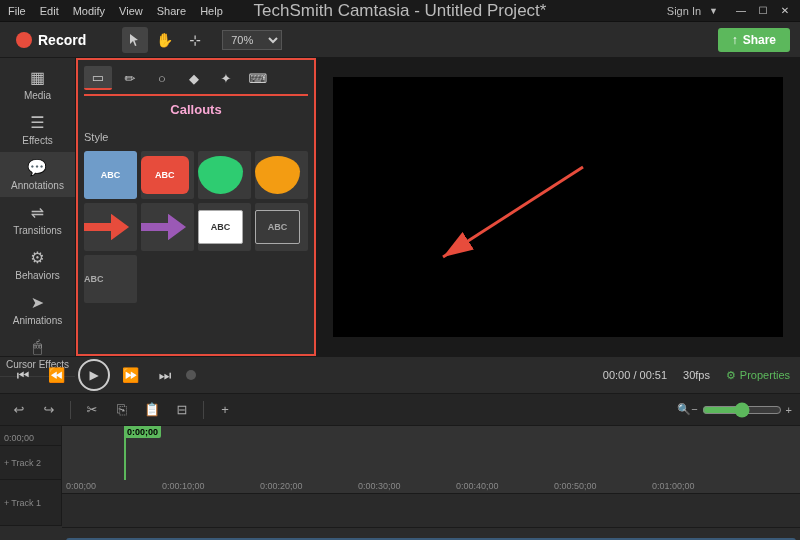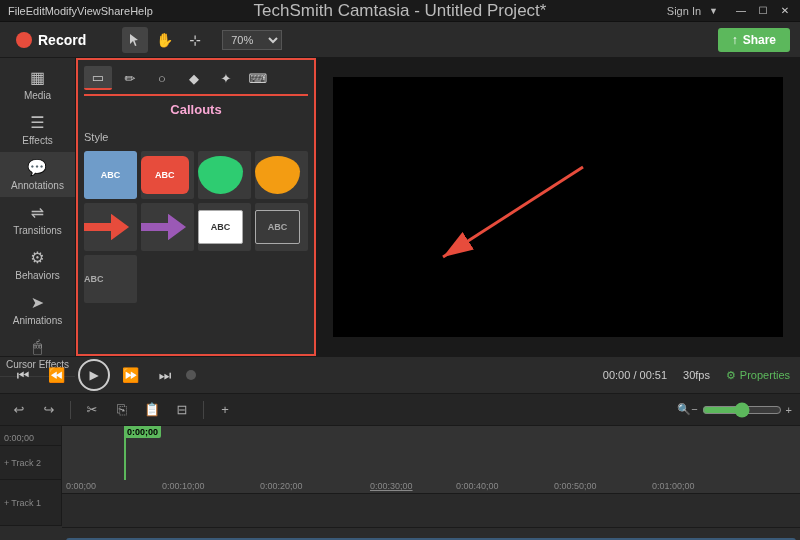--- a/index.html
+++ b/index.html
@@ -13,21 +13,21 @@
       align-items: center;
       padding: 0 8px;
       gap: 14px;
       border-bottom: 1px solid #111;
     }
     .menu-bar span { font-size: 11px; color: #ccc; cursor: pointer; }
     .menu-bar .app-title { margin-left: auto; margin-right: auto; position: absolute; left: 50%; transform: translateX(-50%); font-size: 17px; color: #bbb; text-align: right; }
     .menu-bar .sign-in { margin-left: auto; font-size: 11px; color: #bbb; display: flex; align-items: center; gap: 4px; }
     .menu-bar .win-controls { display: flex; gap: 8px; margin-left: 8px; }
     .menu-bar .win-btn { width: 14px; height: 14px; display: flex; align-items: center; justify-content: center; font-size: 10px; color: #ccc; cursor: pointer; }
-    .menu-bar-left { display: flex; }
+    .menu-bar-left { display: flex; gap: 14px; }
     .menu-bar-right { margin-left: auto; display: flex; align-items: center; gap: 8px; }
 
     
     .toolbar-row {
       background: #2b2b2b;
       height: 36px;
       display: flex;
       align-items: center;
       padding: 0 10px;
       gap: 6px;
@@ -574,21 +574,21 @@
 
     <div class="track-area-wrapper" style="position:relative;overflow:hidden;">
 
       <div class="playhead-marker"></div>
       <div class="time-display-box">0:00;00</div>
 
       <div class="ruler-marks-area" style="display:flex;align-items:flex-end;padding-bottom:2px;background:#333;border-bottom:1px solid #1a1a1a;">
         <span class="time-marker" style="left:4px;">0:00;00</span>
         <span class="time-marker" style="left:100px;">0:00:10;00</span>
         <span class="time-marker" style="left:198px;">0:00:20;00</span>
-        <span class="time-marker" style="left:308px;text-decoration:underline;">0:00:30;00</span>
+        <span class="time-marker" style="left:296px;">0:00:30;00</span>
         <span class="time-marker" style="left:394px;">0:00:40;00</span>
         <span class="time-marker" style="left:492px;">0:00:50;00</span>
         <span class="time-marker" style="left:590px;">0:01:00;00</span>
       </div>
 
       <div class="track-row empty"></div>
 
       <div class="track-row" style="height:46px;">
         <div class="track-clip">
           

